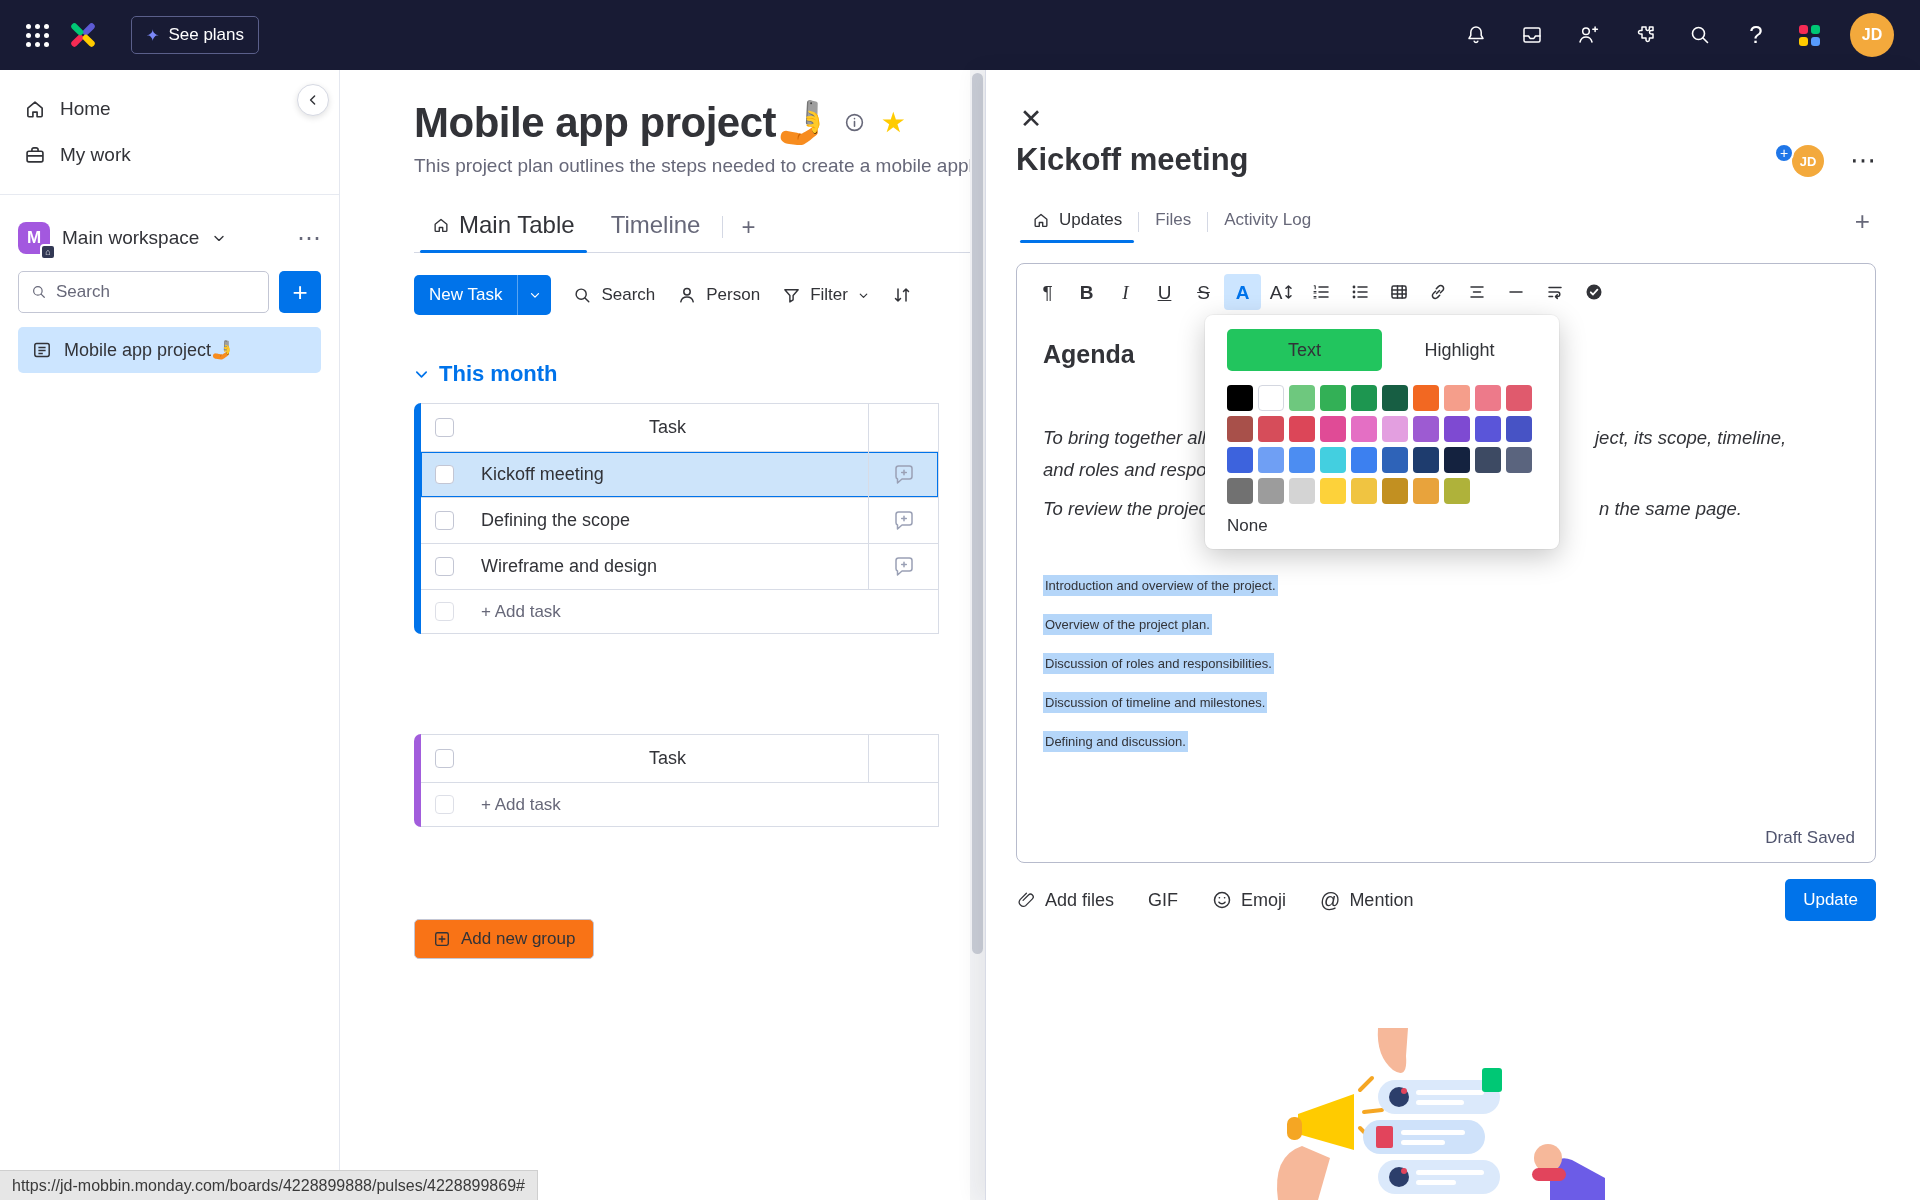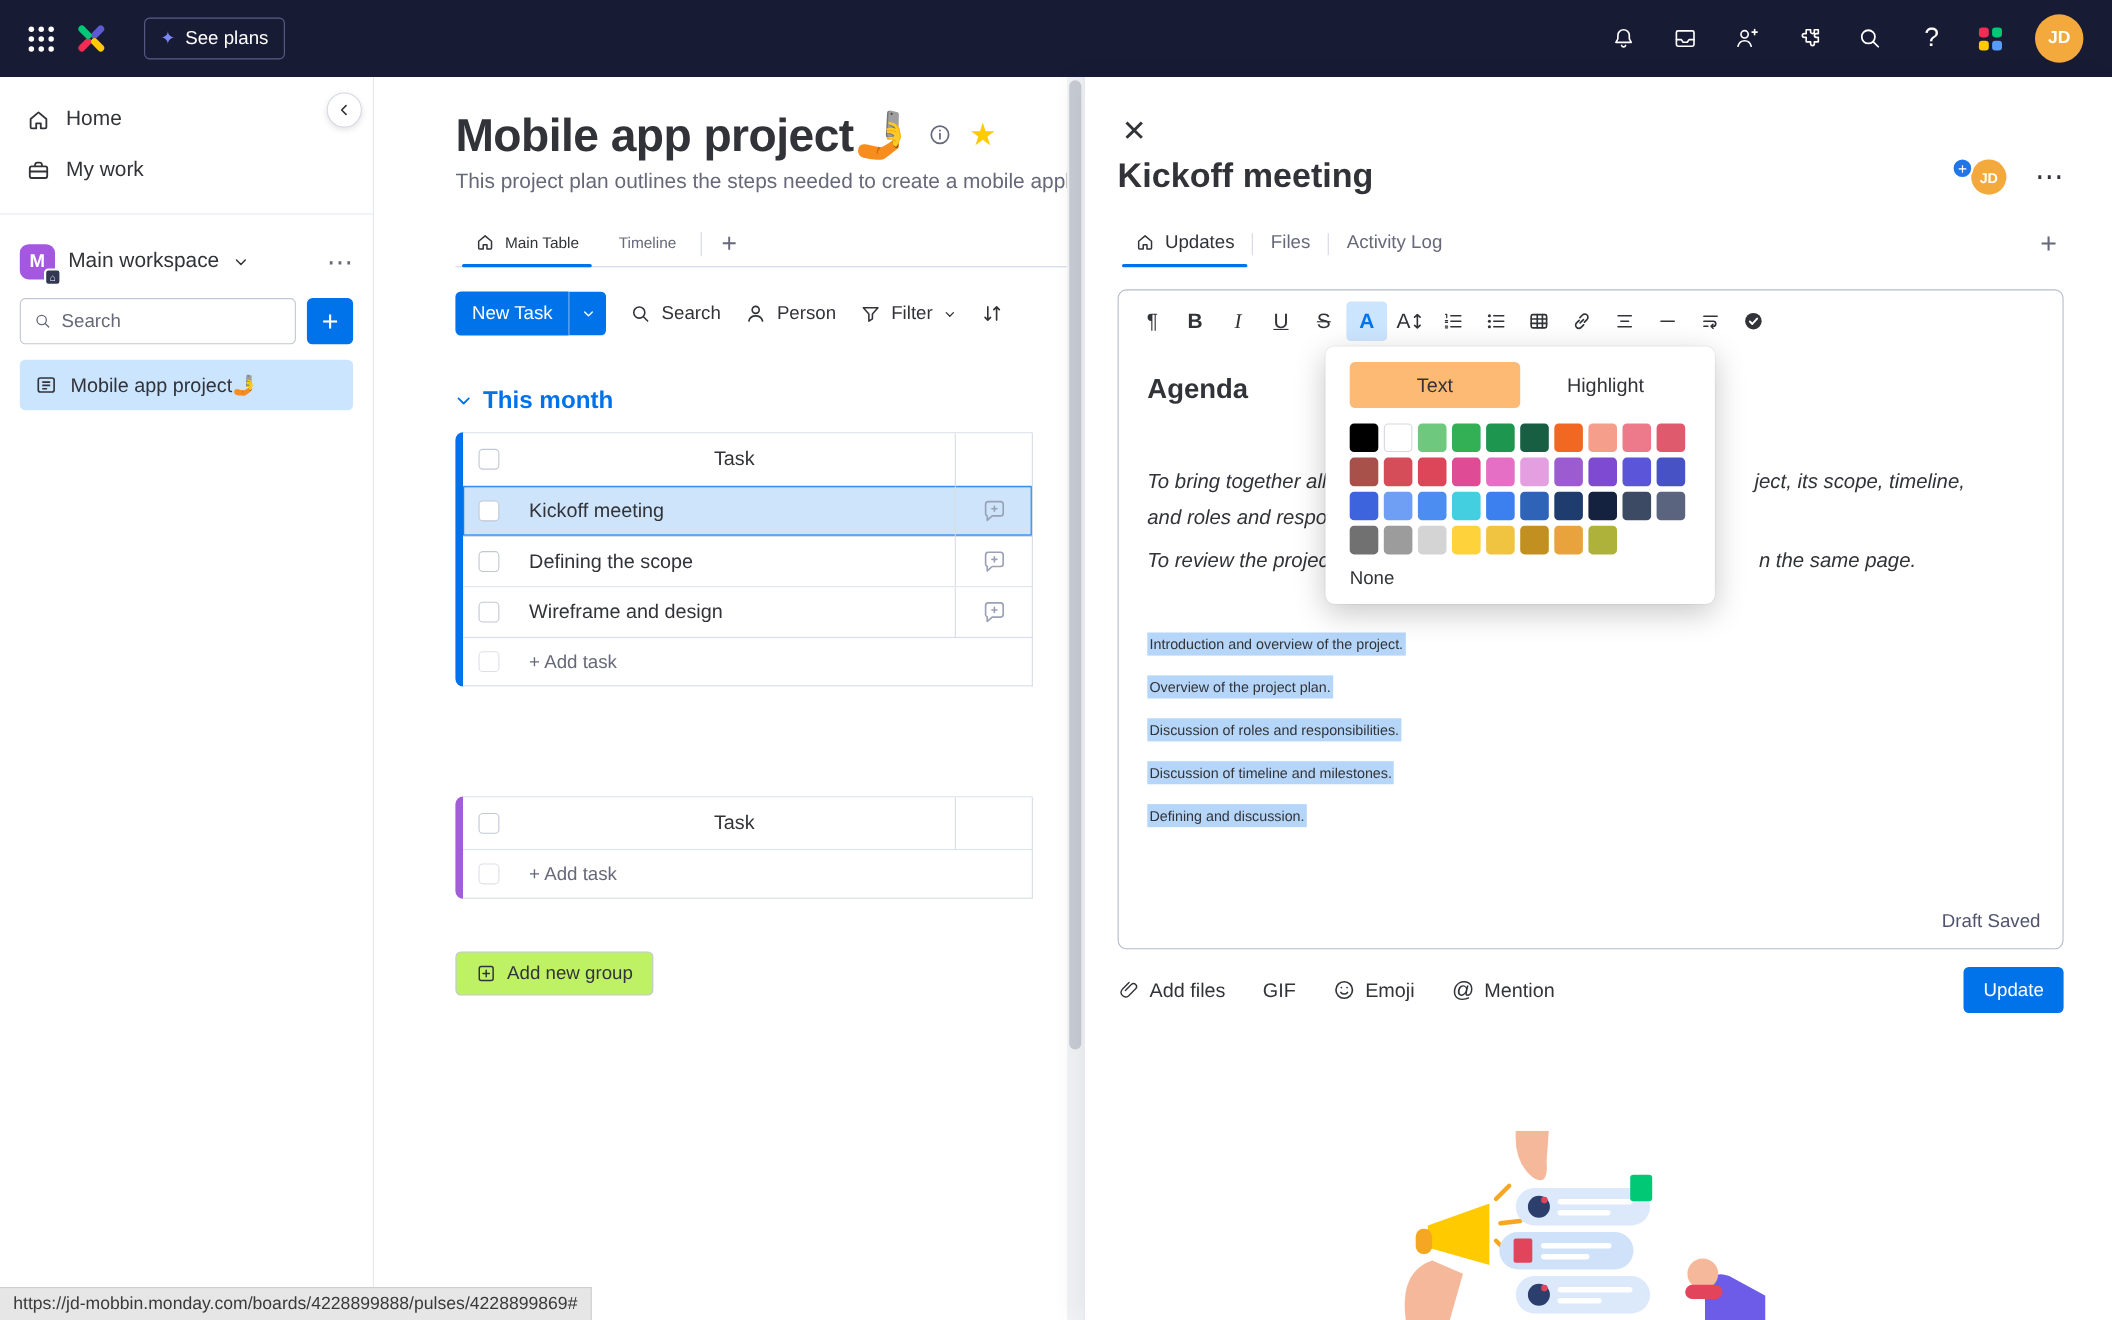--- a/index.html
+++ b/index.html
@@ -45,21 +45,21 @@
 .sb-board{margin:14px 18px 0;height:46px;background:#cce5ff;border-radius:5px;display:flex;align-items:center;gap:12px;padding:0 14px;font-size:18px;cursor:pointer}
 
 
 .board{flex:1;min-width:0;padding:28px 0 0 74px;position:relative;overflow:hidden;background:#fff}
 .b-titlerow{display:flex;align-items:center;gap:16px;white-space:nowrap}
 .b-title{font-size:42px;font-weight:700;letter-spacing:-.5px}
 .b-info{color:#676879;cursor:pointer;display:flex}
 .b-star{color:#ffcb00;font-size:28px;cursor:pointer;line-height:1}
 .b-desc{margin-top:8px;font-size:19px;color:#676879;white-space:nowrap;overflow:hidden}
 .b-tabs{margin-top:24px;display:flex;align-items:center;border-bottom:1px solid #d4d8e4}
-.b-tab{display:flex;align-items:center;gap:9px;padding:10px 18px 13px;font-size:14px;color:#676879;cursor:pointer;position:relative;white-space:nowrap}
+.b-tab{display:flex;align-items:center;gap:9px;padding:10px 18px 13px;font-size:24px;color:#676879;cursor:pointer;position:relative;white-space:nowrap}
 .b-tab.active{color:#323338;font-weight:500}
 .b-tab.active::after{content:"";position:absolute;left:6px;right:6px;bottom:-1px;height:3px;background:#0073ea;border-radius:2px}
 .b-tabdiv{width:1px;height:22px;background:#d4d8e4;margin:0 4px}
 .b-tabplus{padding:0 14px;font-size:24px;color:#676879;cursor:pointer}
 .b-toolbar{margin-top:22px;display:flex;align-items:center;gap:22px;white-space:nowrap}
 .newtask{display:flex;cursor:pointer}
 .nt-main{background:#0073ea;color:#fff;font-size:17px;padding:10px 15px;border-radius:5px 0 0 5px}
 .nt-arrow{background:#0073ea;width:34px;border-left:1px solid rgba(255,255,255,.35);border-radius:0 5px 5px 0;display:flex;align-items:center;justify-content:center;color:#fff}
 .b-tool{display:flex;align-items:center;gap:9px;font-size:17px;color:#323338;cursor:pointer}
 
@@ -75,21 +75,21 @@
 .gcheck{width:46px;display:flex;align-items:center;justify-content:center;flex:0 0 auto}
 .cb{width:19px;height:19px;border:1.5px solid #c3c6d4;border-radius:4px;background:#fff;display:block;cursor:pointer}
 .cb-faint{opacity:.55}
 .gname{flex:1;display:flex;align-items:center;padding-left:14px;overflow:hidden}
 .ghead .gname{justify-content:center;padding-left:0}
 .gbubble{width:70px;border-left:1px solid #d8dce6;display:flex;align-items:center;justify-content:center;flex:0 0 auto}
 .ghead .gbubble{border-left:1px solid #d8dce6}
 .grow.selected{background:#cde4fa;box-shadow:inset 0 0 0 1px #0073ea;z-index:2}
 .addrow{height:44px;color:#676879}
 .addrow .gname{font-size:17px}
-.addgroup{margin-top:48px;display:inline-flex;align-items:center;gap:10px;border:1px solid #c3c6d4;border-radius:5px;padding:9px 18px;font-size:17px;cursor:pointer;background:#bef264;color:#323338;font-family:inherit}
+.addgroup{margin-top:92px;display:inline-flex;align-items:center;gap:10px;border:1px solid #c3c6d4;border-radius:5px;padding:9px 18px;font-size:17px;cursor:pointer;background:#f97316;color:#323338;font-family:inherit}
 
 
 .vscroll{width:15px;background:#f3f4f6;position:relative;flex:0 0 auto}
 .vthumb{position:absolute;left:2px;top:3px;width:11px;height:78%;border-radius:6px;background:#c9cdd6}
 
 
 .panel{width:935px;flex:0 0 auto;background:#fff;border-left:1px solid #d8dbe6;box-shadow:-10px 0 20px rgba(29,33,57,.06);position:relative;padding:34px 44px 0 30px}
 .p-close{width:30px;height:30px;font-size:27px;color:#323338;cursor:pointer;background:none;border:none;display:flex;align-items:center;justify-content:center;font-family:inherit}
 .p-header{display:flex;align-items:center;margin-top:8px}
 .p-title{font-size:31px;font-weight:700}
@@ -120,21 +120,21 @@
 .frag-b{left:556px}
 .ed-sel{margin-top:41px}
 .ed-line{font-size:13px;line-height:39px;white-space:nowrap}
 .sel{background:#b5d6f9;padding:3px 2px}
 .draft{position:absolute;right:20px;bottom:14px;font-size:17px;color:#50546e}
 
 
 .cpicker{position:absolute;left:188px;top:51px;width:354px;background:#fff;border-radius:8px;box-shadow:0 8px 28px rgba(0,0,0,.22),0 0 0 1px rgba(0,0,0,.04);padding:14px 22px 13px;z-index:40}
 .cp-tabs{display:flex}
 .cp-tab{flex:1;height:42px;display:flex;align-items:center;justify-content:center;font-size:18px;color:#323338;border-radius:5px;cursor:pointer}
-.cp-tab.active{background:#fdba74}
+.cp-tab.active{background:#22c55e}
 .cp-grid{margin-top:14px;display:grid;grid-template-columns:repeat(10,26px);grid-gap:5px}
 .swatch{width:26px;height:26px;border-radius:4px;cursor:pointer}
 .swatch.white{border:1px solid #d4d7e0}
 .cp-none{margin-top:12px;font-size:17px;color:#323338;cursor:pointer}
 
 
 .p-footer{display:flex;align-items:center;gap:34px;margin-top:16px}
 .pf-item{display:flex;align-items:center;gap:9px;font-size:18px;color:#323338;cursor:pointer}
 .at{font-size:20px;font-weight:500}
 .update-btn{margin-left:auto;background:#0073ea;color:#fff;border:none;border-radius:5px;padding:11px 18px;font-size:17px;cursor:pointer;font-family:inherit}

